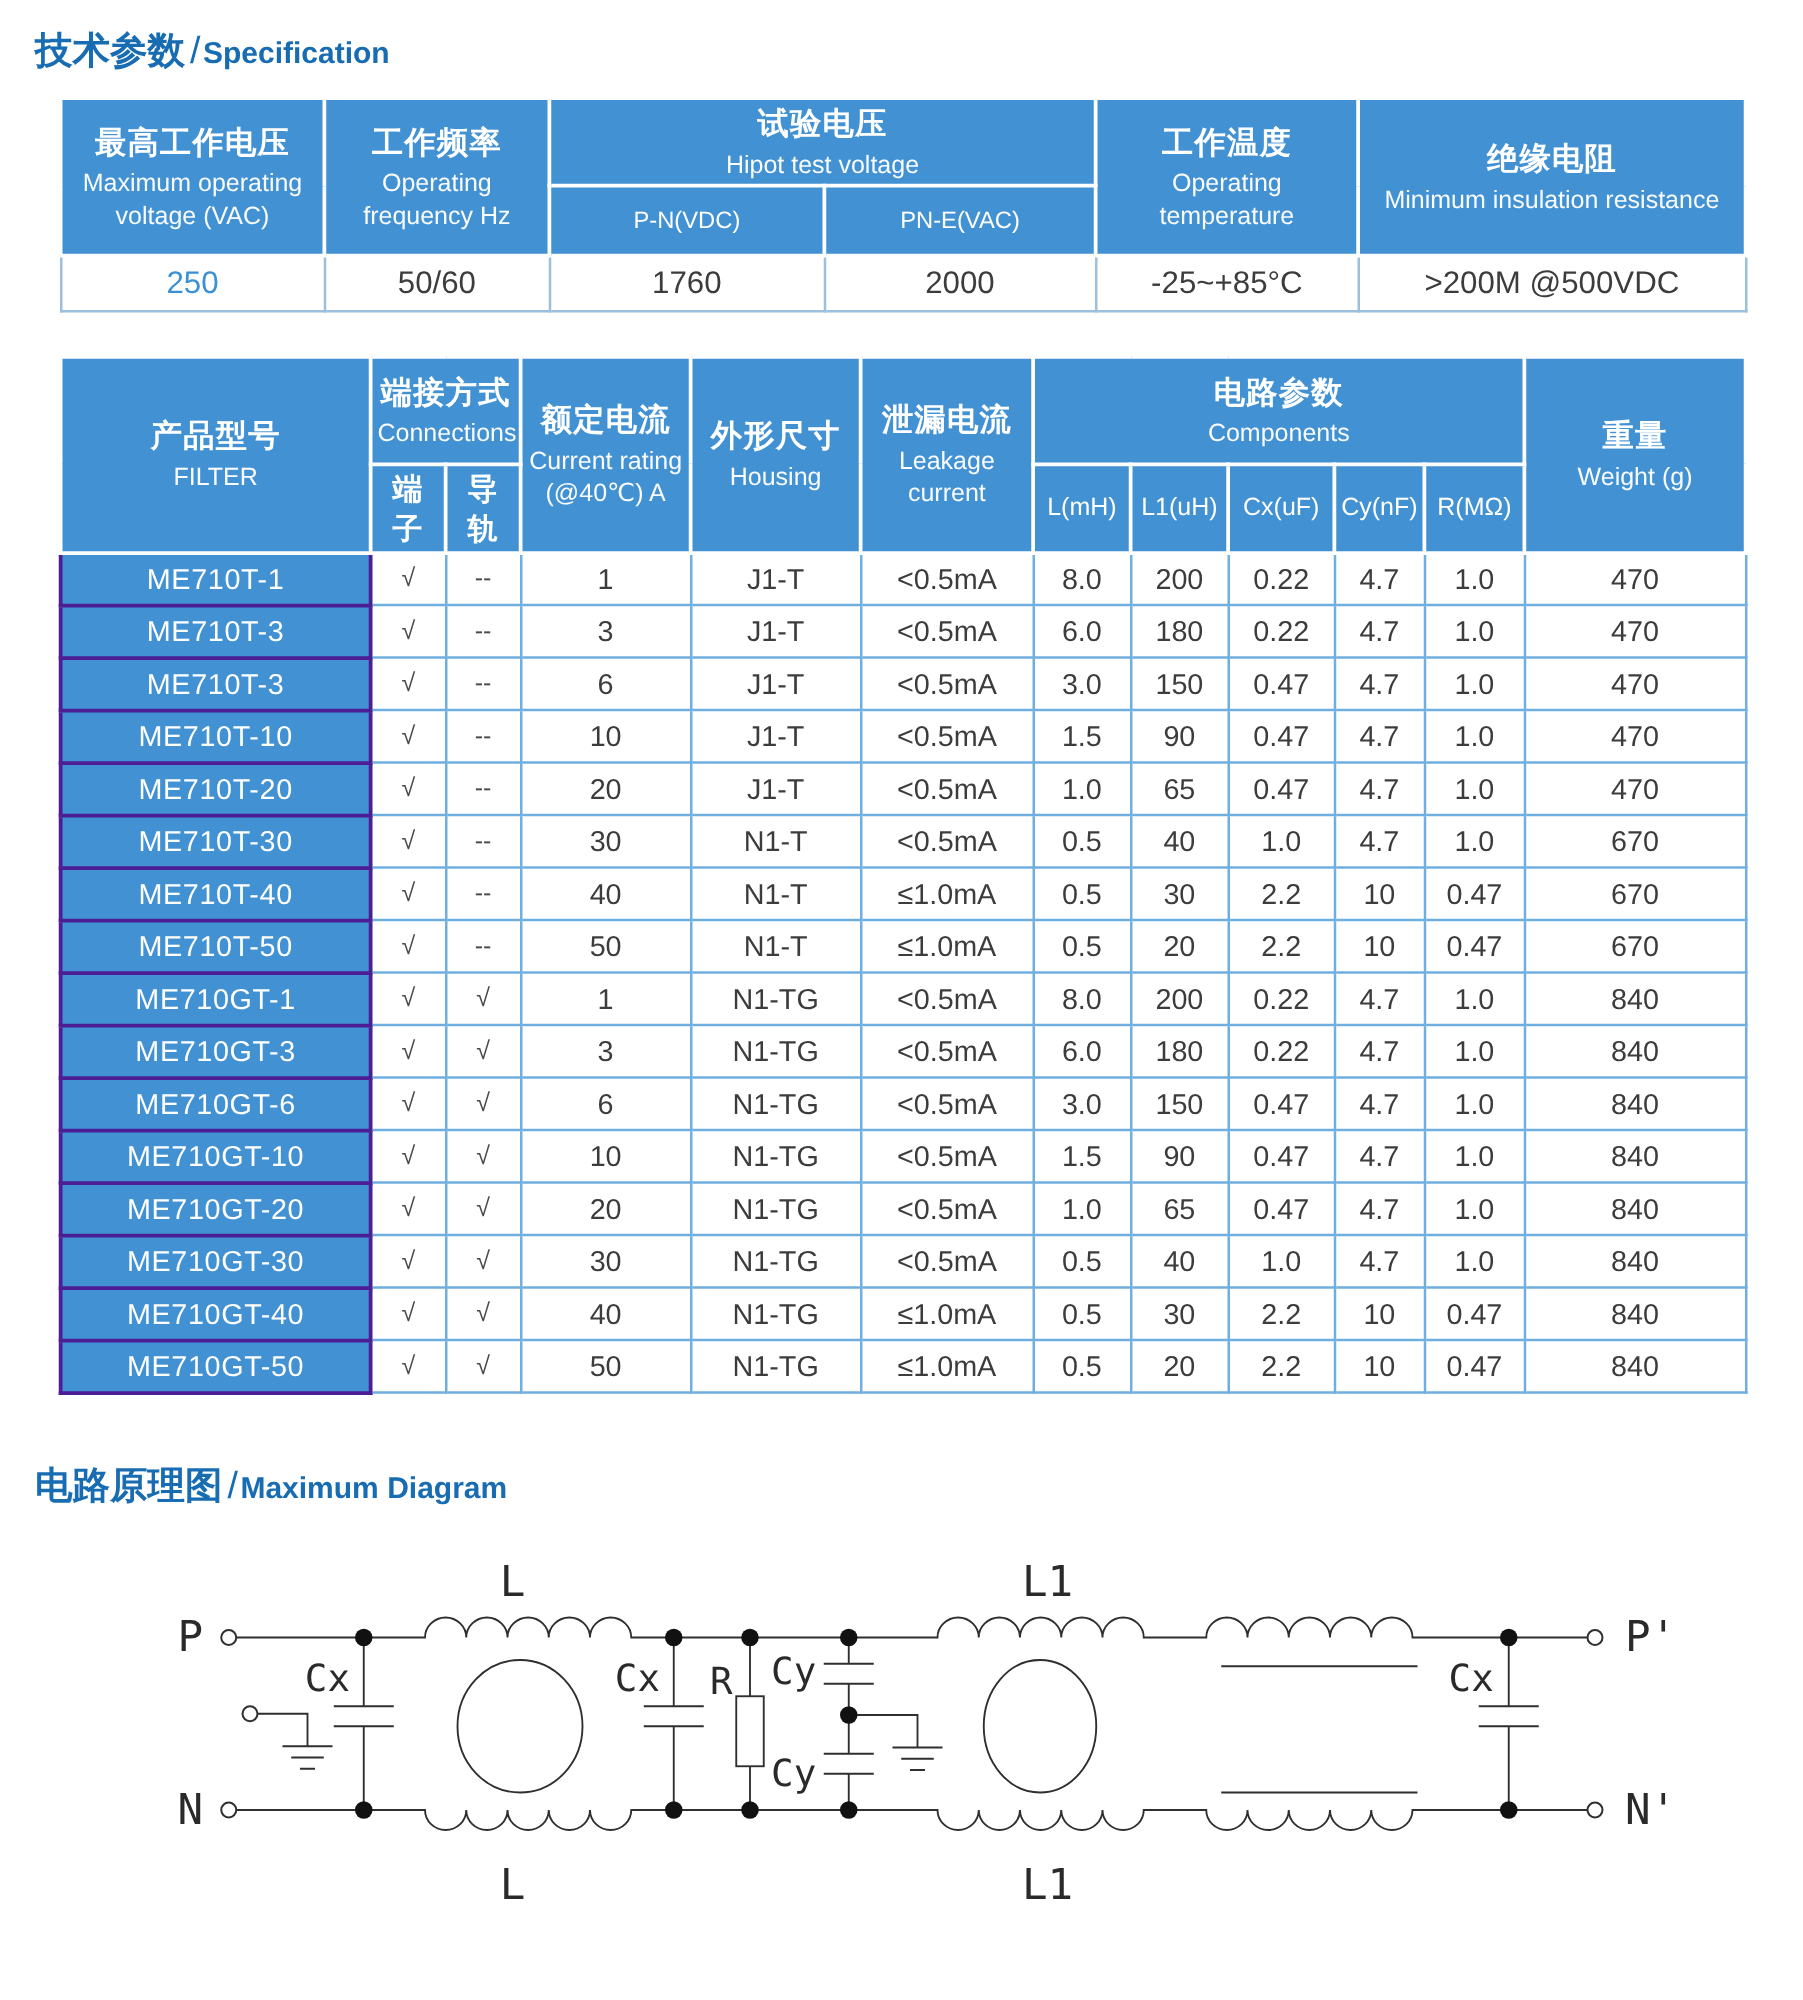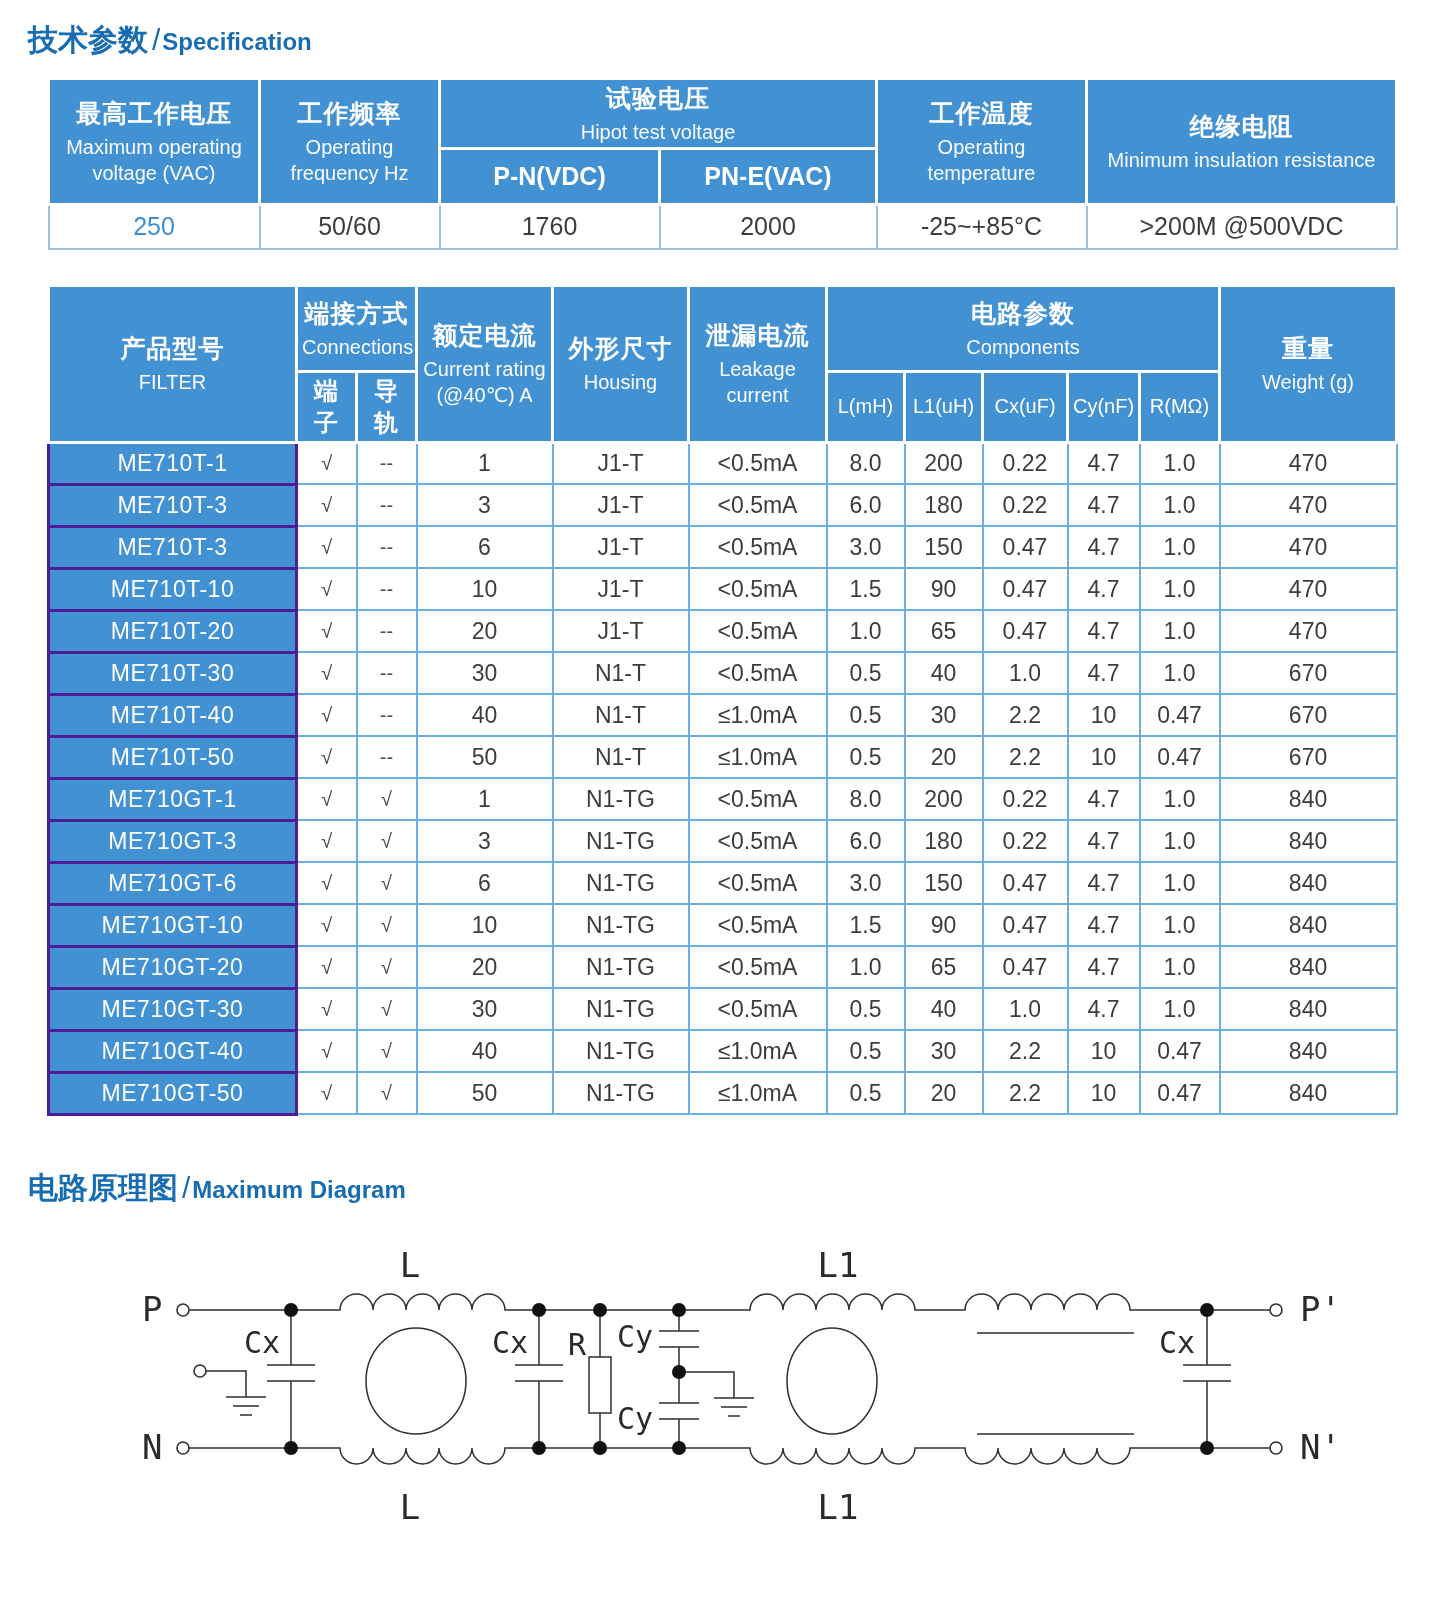--- a/index.html
+++ b/index.html
@@ -34,21 +34,21 @@
   table{border-collapse:collapse;table-layout:fixed;margin-left:47px;}
   th{background:var(--blue);color:#fff;border:3px solid #fff;font-weight:400;
      text-align:center;vertical-align:middle;padding:2px 4px;}
   th .zh{font-size:25px;font-weight:600;letter-spacing:1px;}
   th .en{font-size:20px;font-weight:400;margin-top:4px;line-height:1.3;opacity:.97;}
   td{text-align:center;vertical-align:middle;}
 
   
   table.summary{width:1348px;margin-top:16px;}
   table.summary th.group-top{height:62px;margin-top:20px;}
-  table.summary th.sub{height:56px;font-size:25px;font-weight:700;}
+  table.summary th.sub{height:56px;font-size:19px;font-weight:400;}
   table.summary td{
     height:44px;border:2px solid var(--sumborder);
     font-size:25px;background:#fff;
   }
   table.summary td.accent{color:var(--valblue);}
 
   
   table.main{width:1348px;margin-top:34px;}
   table.main th.group{height:86px;}
   table.main th.sub{height:58px;}

